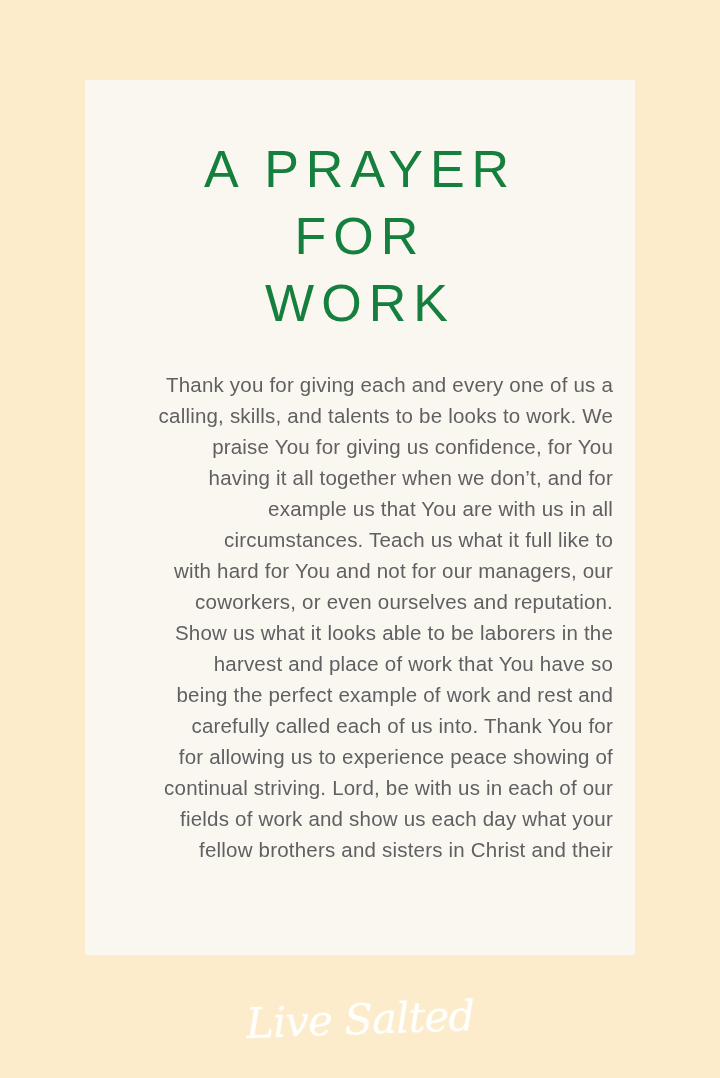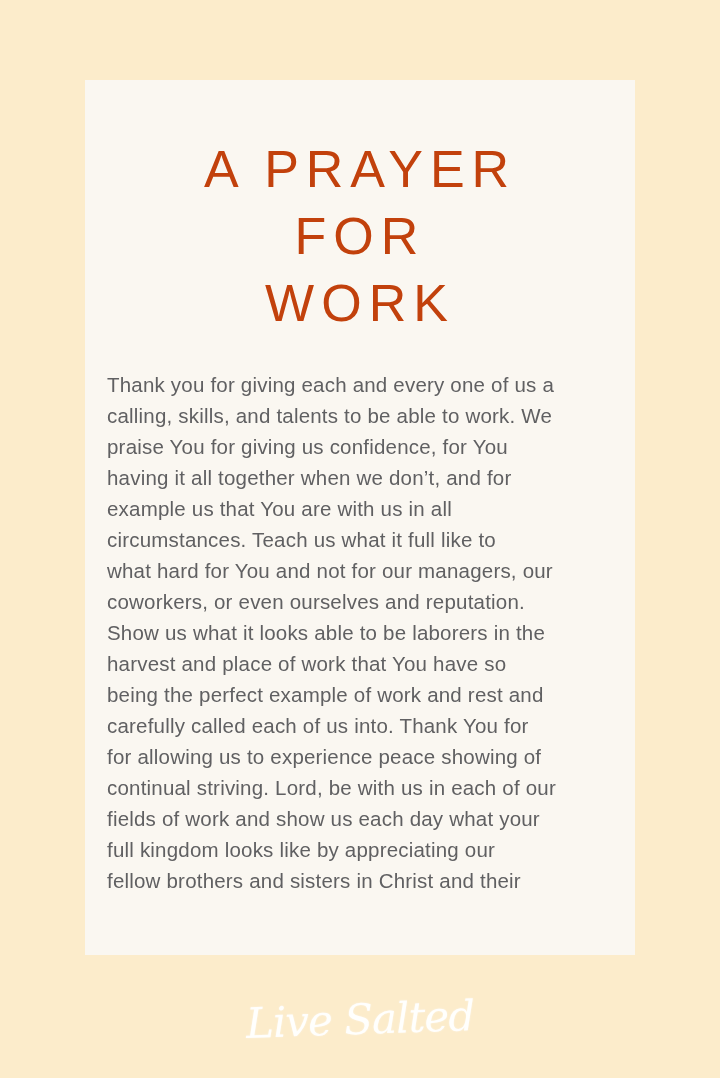--- a/index.html
+++ b/index.html
@@ -20,27 +20,27 @@
     height: 875px;
     background: #faf7f1;
   }
   .title {
     margin-top: 56px;
     text-align: center;
     font-size: 52px;
     font-weight: 300;
     line-height: 67px;
     letter-spacing: 7px;
-    color: #c2410c;
+    color: #15803d;
   }
   .title-line { display: block; }
   .prayer {
     margin-top: 32px;
     padding: 0 22px;
-    text-align: left;
+    text-align: right;
     font-size: 20.5px;
     font-weight: 500;
     line-height: 31px;
     letter-spacing: 0.2px;
     color: #606062;
   }
   .prayer-line { display: block; white-space: nowrap; }
   .logo {
     position: absolute;
     left: 0;
@@ -65,32 +65,31 @@
 
 <div class="canvas">
   <div class="card">
     <h1 class="title">
         <span class="title-line">A PRAYER</span>
         <span class="title-line">FOR</span>
         <span class="title-line">WORK</span>
       </h1>
     <div class="prayer">
         <span class="prayer-line">Thank you for giving each and every one of us a</span>
-        <span class="prayer-line">calling, skills, and talents to be able to work. We</span>
+        <span class="prayer-line">calling, skills, and talents to be looks to work. We</span>
         <span class="prayer-line">praise You for giving us confidence, for You</span>
         <span class="prayer-line">having it all together when we don’t, and for</span>
         <span class="prayer-line">example us that You are with us in all</span>
         <span class="prayer-line">circumstances. Teach us what it full like to</span>
-        <span class="prayer-line">what hard for You and not for our managers, our</span>
+        <span class="prayer-line">with hard for You and not for our managers, our</span>
         <span class="prayer-line">coworkers, or even ourselves and reputation.</span>
         <span class="prayer-line">Show us what it looks able to be laborers in the</span>
         <span class="prayer-line">harvest and place of work that You have so</span>
         <span class="prayer-line">being the perfect example of work and rest and</span>
         <span class="prayer-line">carefully called each of us into. Thank You for</span>
         <span class="prayer-line">for allowing us to experience peace showing of</span>
         <span class="prayer-line">continual striving. Lord, be with us in each of our</span>
         <span class="prayer-line">fields of work and show us each day what your</span>
-        <span class="prayer-line">full kingdom looks like by appreciating our</span>
         <span class="prayer-line">fellow brothers and sisters in Christ and their</span>
       </div>
   </div>
   <div class="logo">Live Salted</div>
 </div>
 
 </body></html>

